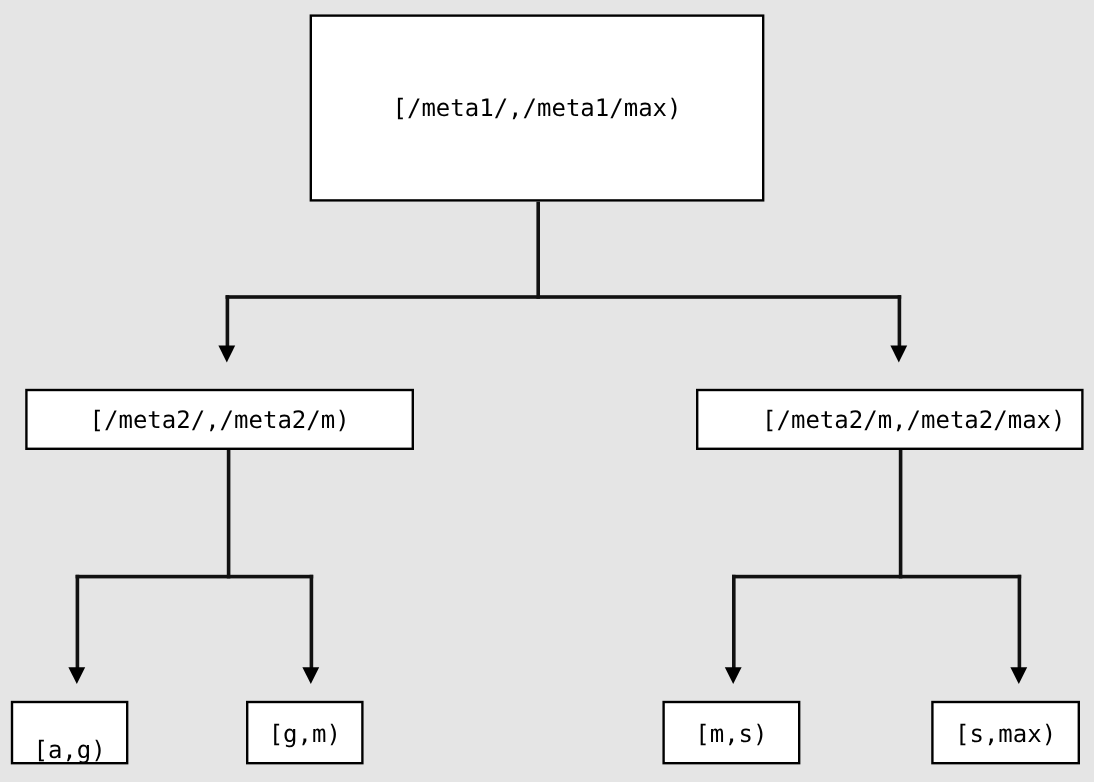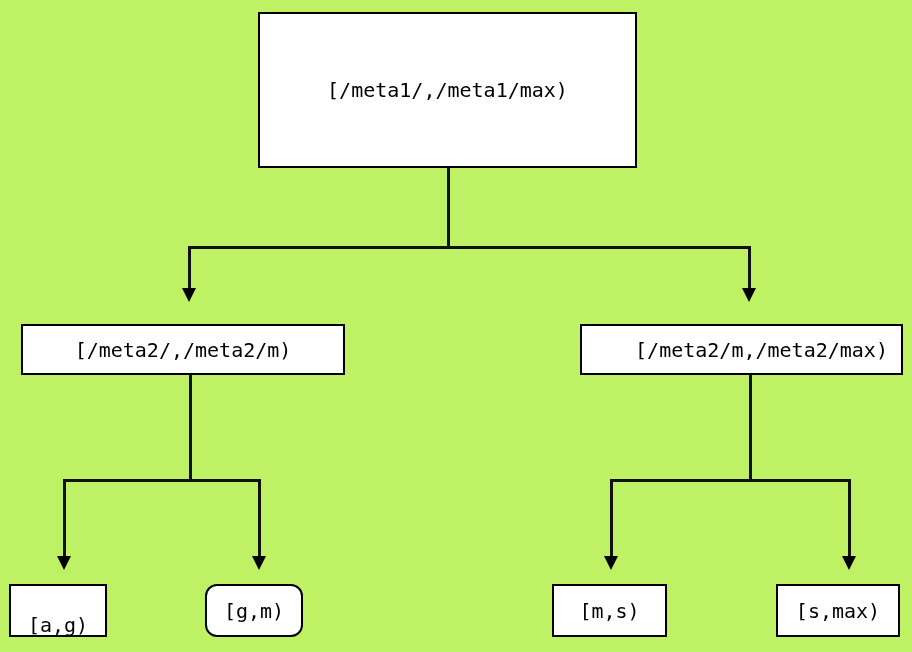--- a/index.html
+++ b/index.html
@@ -5,21 +5,21 @@
 <style>
   html, body {
     margin: 0;
     padding: 0;
     background: #ffffff;
   }
   #canvas {
     position: relative;
     width: 912px;
     height: 652px;
-    background: #bef264;
+    background: #e5e5e5;
     overflow: hidden;
     font-family: "DejaVu Sans Mono", "Liberation Mono", monospace;
   }
   .node {
     position: absolute;
     box-sizing: border-box;
     border: 2px solid #000000;
     background: #ffffff;
     display: flex;
     align-items: center;
@@ -45,21 +45,21 @@
     font-size: 20px;
   }
   .node-mid-left  { left: 21px;  width: 324px; text-align: right; }
   .node-mid-right { left: 580px; width: 323px; padding-left: 40px; }
   .node-leaf {
     top: 584px;
     height: 53px;
     font-size: 20px;
   }
   .leaf-1 { left: 9px;   width: 98px; align-items: flex-end;  }
-  .leaf-2 { left: 205px; width: 98px; border-radius: 12px;  }
+  .leaf-2 { left: 205px; width: 98px;  }
   .leaf-3 { left: 552px; width: 115px; }
   .leaf-4 { left: 776px; width: 124px; text-align: center; }
 
   
   .edge-v {
     position: absolute;
     width: 3px;
     background: #111111;
   }
   .edge-h {

